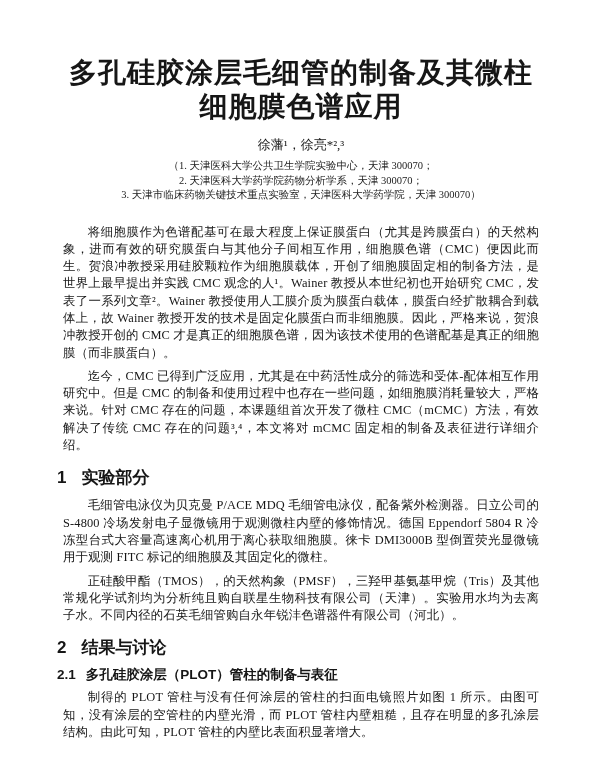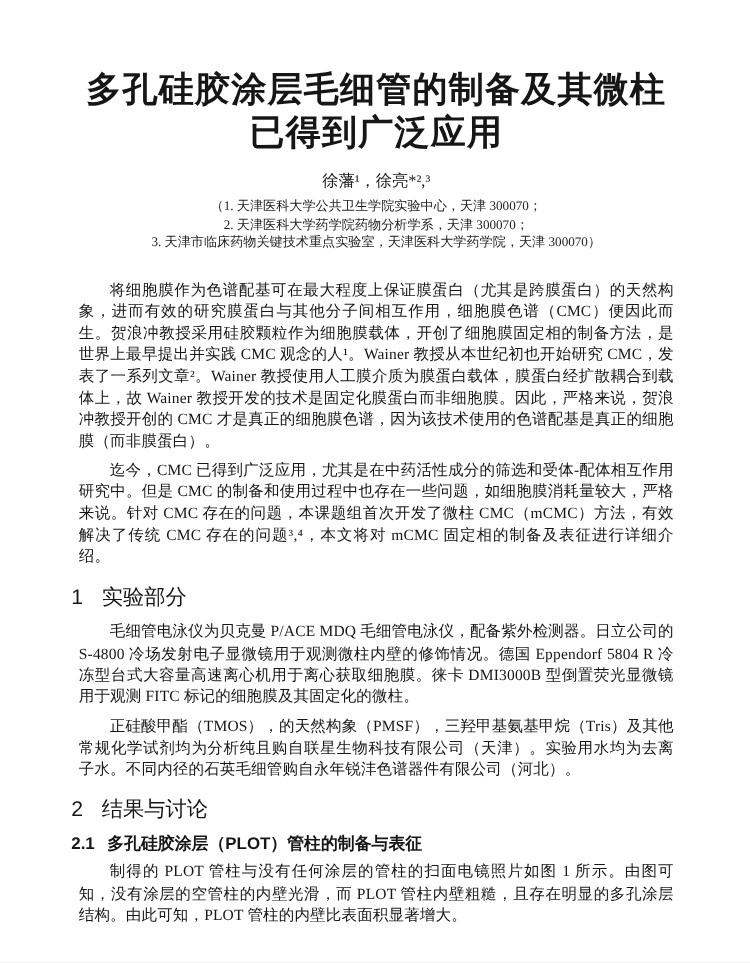--- a/index.html
+++ b/index.html
@@ -49,41 +49,41 @@
     font-size: 12.4px;
     line-height: 17.3px;
     text-align: justify;
     text-indent: 2em;
     letter-spacing: 0.15px;
   }
   h2.sec-heading {
     font-family: "Liberation Sans", sans-serif;
     font-size: 17px;
     line-height: 20px;
-    font-weight: normal;
+    font-weight: bold;
     margin: 14px 0 9px 0;
   }
   h2.sec-heading .sec-number { margin-right: 15px; }
   h3.subsec-heading {
     font-family: "Liberation Sans", sans-serif;
     font-size: 13.5px;
     line-height: 16px;
     font-weight: bold;
     margin: 9px 0 6px 0;
   }
   h3.subsec-heading .sec-number { margin-right: 10px; }
 </style>
 </head>
 <body>
 
 <div class="page">
 
   <h1 class="title">
     <span class="title-line">多孔硅胶涂层毛细管的制备及其微柱</span>
-    <span class="title-line">已得到广泛应用</span>
+    <span class="title-line">细胞膜色谱应用</span>
   </h1>
 
   <div class="authors">徐藩¹，徐亮*²,³</div>
 
   <div class="affiliations">
     <div>（1. 天津医科大学公共卫生学院实验中心，天津 300070；</div>
     <div>2. 天津医科大学药学院药物分析学系，天津 300070；</div>
     <div>3. 天津市临床药物关键技术重点实验室，天津医科大学药学院，天津 300070）</div>
   </div>
 

